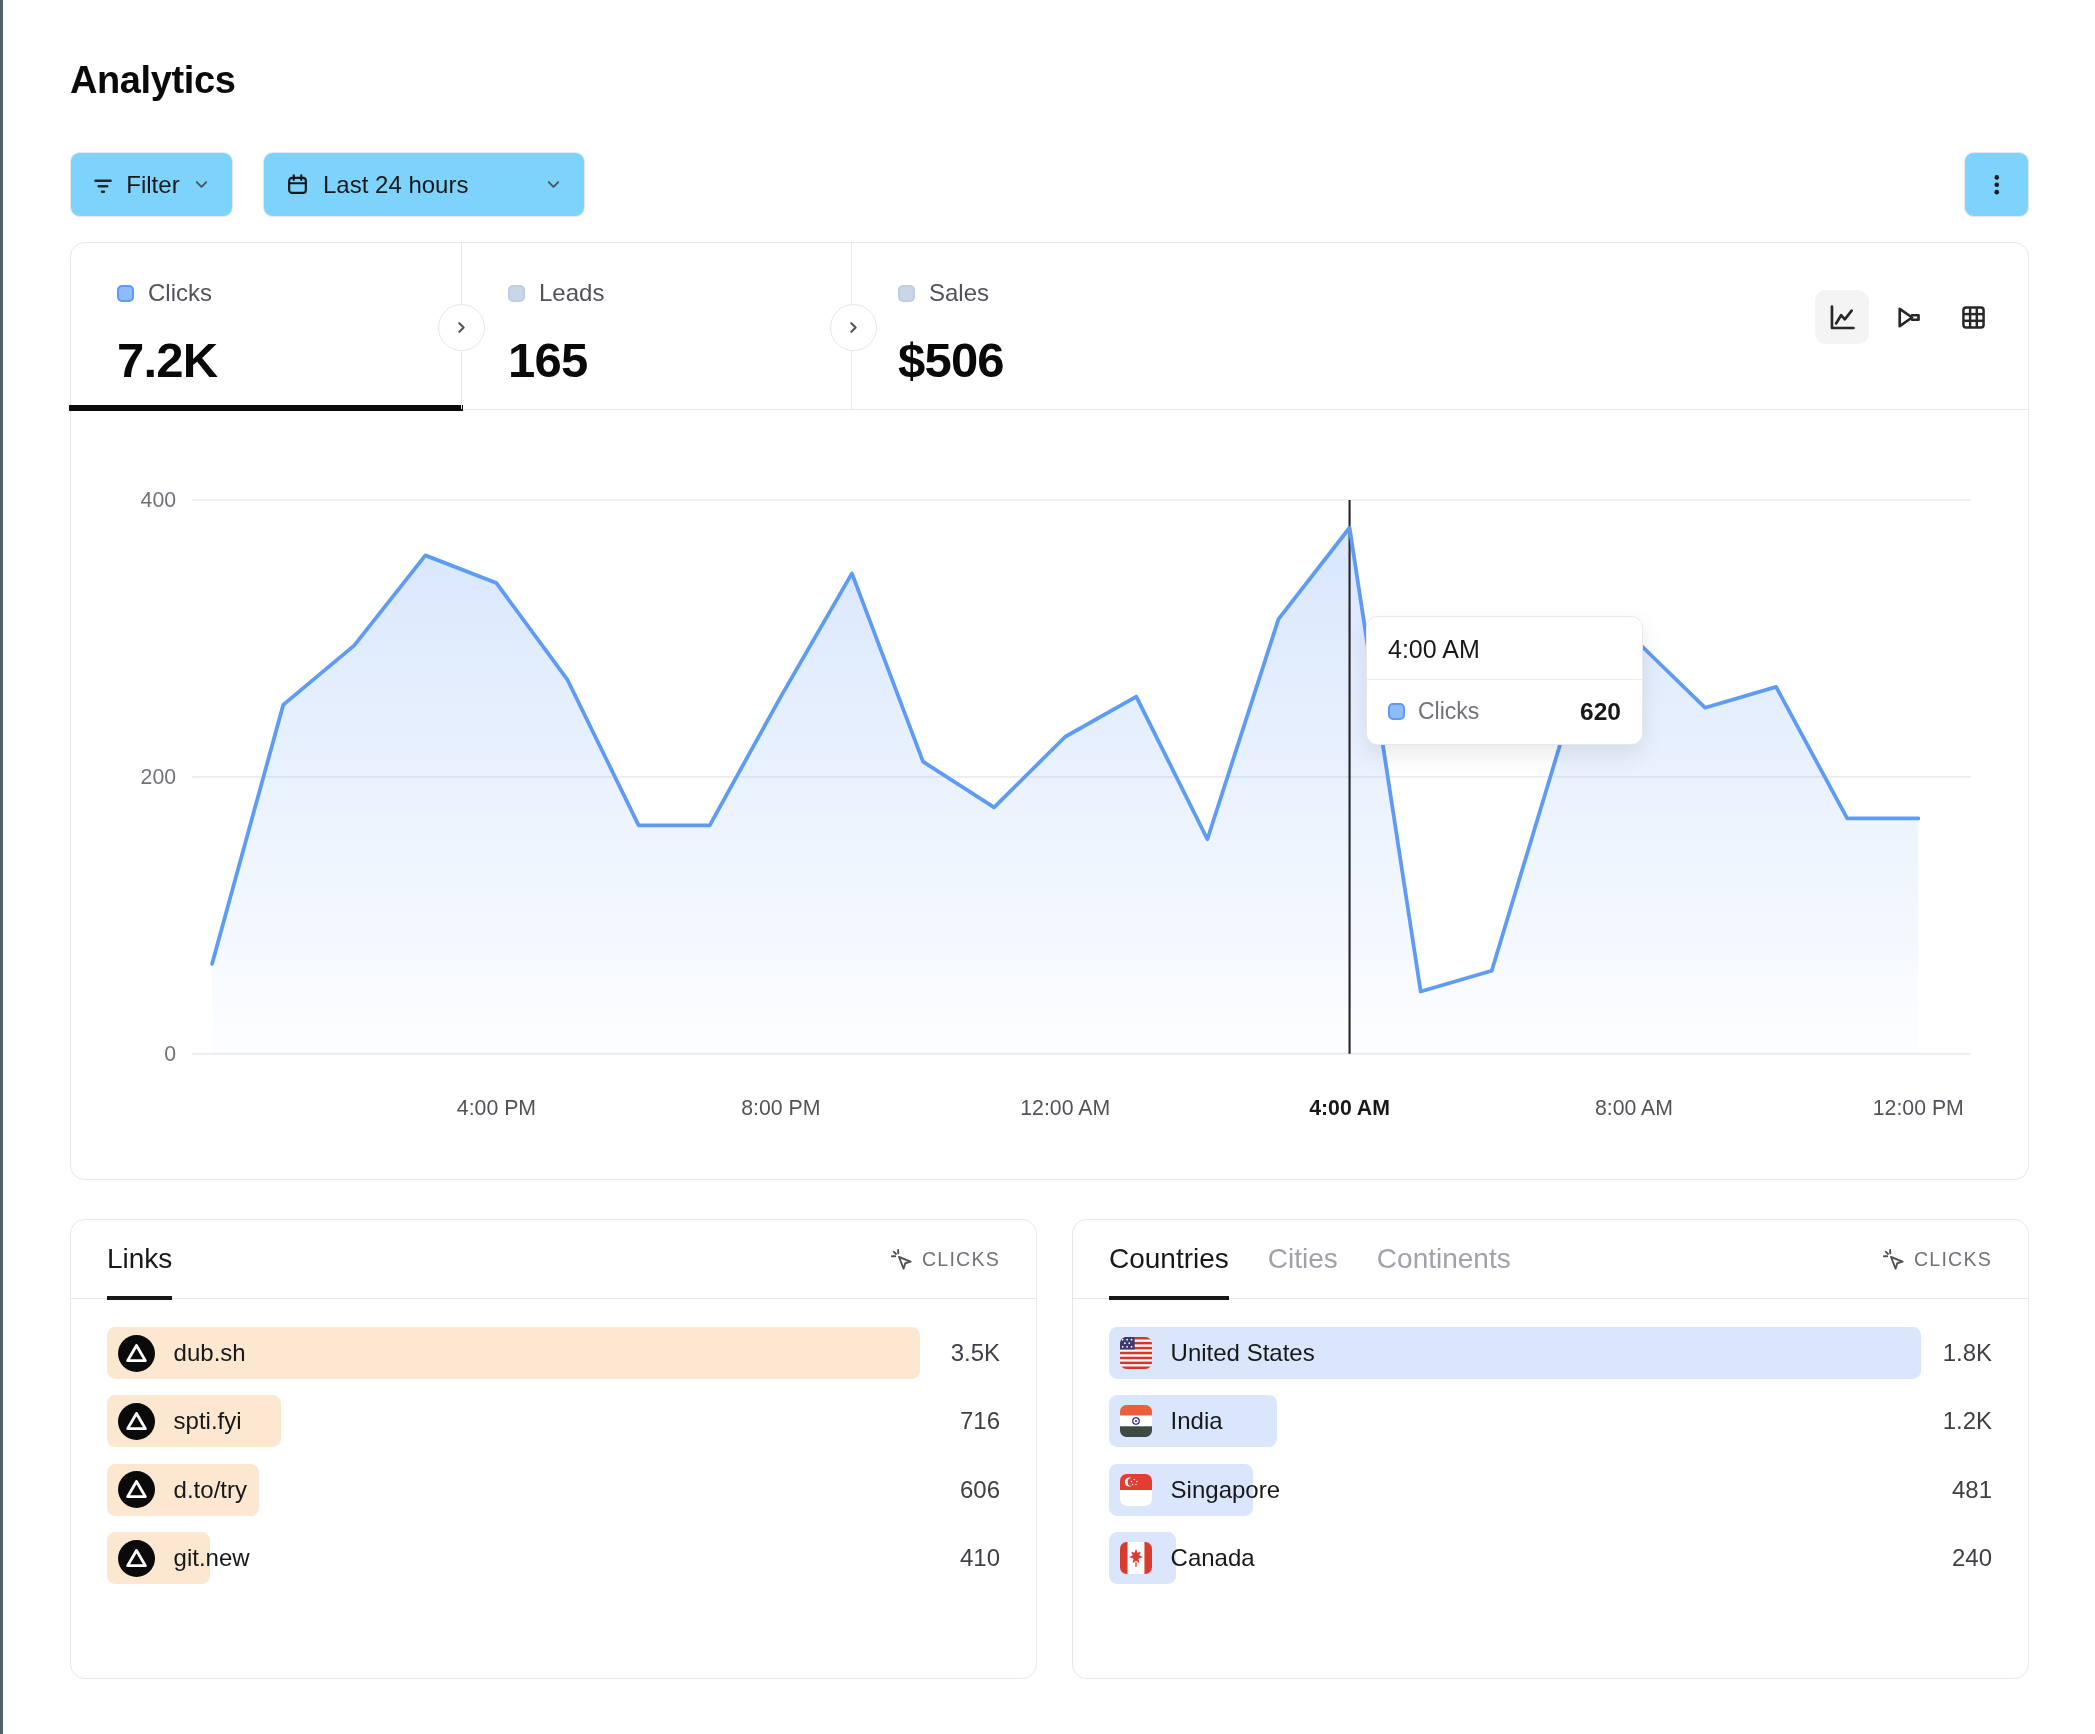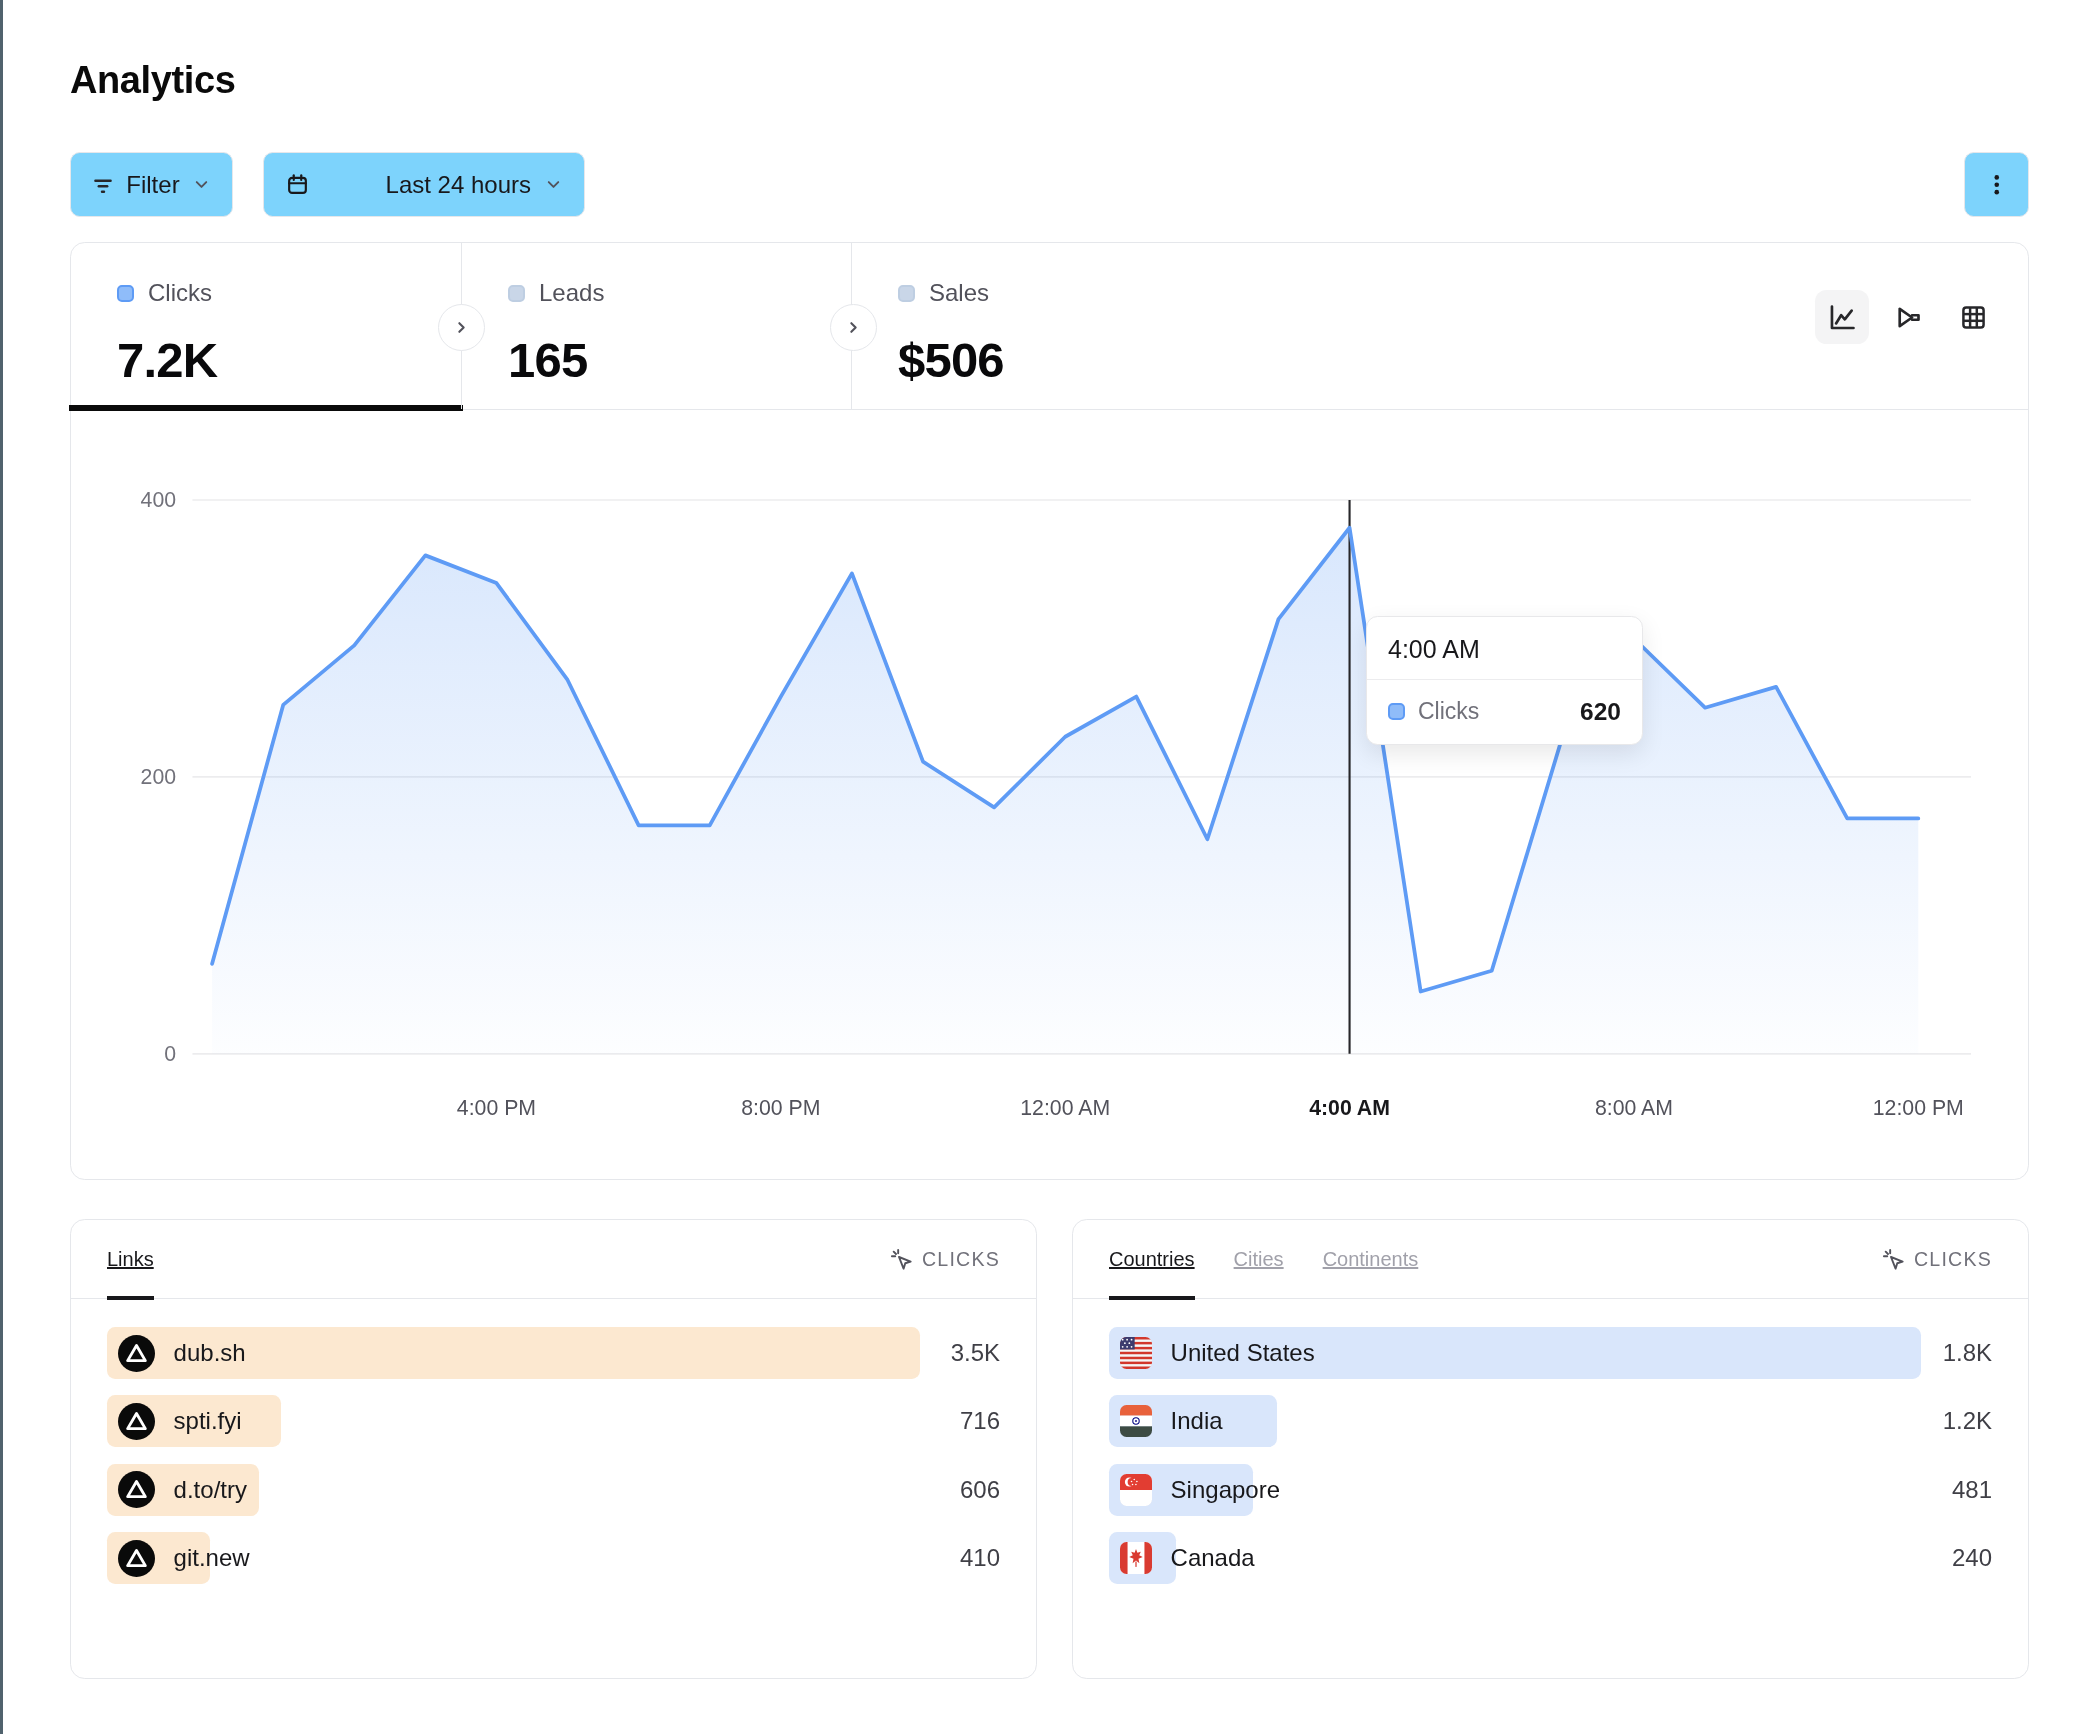--- a/index.html
+++ b/index.html
@@ -9,21 +9,21 @@
 
   .page-title { position:absolute; left:70px; top:59px; font-size:38px; font-weight:700; letter-spacing:-0.4px; color:#0a0a0a; }
 
   
   .btn { position:absolute; height:65px; border:1.6px solid #e5e7eb; border-radius:9.8px; background:#7dd3fc;
     display:flex; align-items:center; cursor:pointer; }
   .btn svg { flex:0 0 auto; }
   .filter-btn { left:70px; top:152px; padding:0 21px; gap:12.3px; }
   .date-btn { left:263px; top:152px; width:322px; padding:0 21px; gap:13px; }
   .btn-label { font-size:24px; color:#18181b; white-space:nowrap; }
-  .date-btn .btn-label { flex:1;text-align:right; }
+  .date-btn .btn-label { flex:1; }
   .kebab-btn { left:1964px; top:152px; width:65px; height:65px; justify-content:center; }
 
   
   .main-card { position:absolute; left:70px; top:242px; width:1959px; height:938px;
     border:1.6px solid #e5e7eb; border-radius:14.7px; background:#fff; }
   .tabs-row { position:relative; height:167px; border-bottom:1.6px solid #e5e7eb; display:flex; }
   .stat-tab { position:relative; width:390px; padding:36px 0 0 46px; cursor:pointer; }
   .stat-tab + .stat-tab { border-left:1.6px solid #e5e7eb; }
   .stat-tab.t3 { width:426px; border-right:0; }
   .stat-tab.active::after { content:""; position:absolute; left:-1.6px; right:-1.6px; bottom:-1.6px; height:5.7px; background:#0a0a0a; }
@@ -54,21 +54,21 @@
   .tip-square { width:17px; height:17px; border-radius:4.9px; background:#8fbcf9; border:2px solid #5e9bf5; }
   .tip-series { font-size:23px; color:#71717a; flex:1; }
   .tip-value { font-size:24.5px; font-weight:700; color:#18181b; }
 
   
   .panel { position:absolute; top:1219px; background:#fff; border:1.6px solid #e5e7eb; border-radius:14.7px; height:460px; }
   .panel.links { left:70px; width:967px; }
   .panel.countries { left:1072px; width:957px; }
   .panel-head { position:relative; height:79px; border-bottom:1.6px solid #e5e7eb; display:flex; align-items:center;
     padding:0 36px; gap:39px; }
-  .panel-tab { position:relative; height:100%; display:flex; align-items:center; font-size:20px; color:#18181b; cursor:pointer;text-decoration:underline; }
+  .panel-tab { position:relative; height:100%; display:flex; align-items:center; font-size:28px; color:#18181b; cursor:pointer; }
   .panel-tab.inactive { color:#a1a1aa; }
   .panel-tab.active::after { content:""; position:absolute; left:0; right:0; bottom:-1.6px; height:4.1px; background:#18181b; }
   .metric { margin-left:auto; display:flex; align-items:center; gap:8.2px; color:#71717a;
     font-size:19.6px; letter-spacing:1.2px; font-weight:500; }
   .rows { padding:28px 36px 0; }
   .row { position:relative; height:52px; margin-bottom:16.4px; display:flex; align-items:center; cursor:pointer; }
   .row-bar { position:absolute; left:0; top:0; bottom:0; border-radius:8.2px; }
   .links .row-bar { background:#fce8d0; }
   .countries .row-bar { background:#d9e6fb; }
   .row-ico { position:relative; z-index:1; margin-left:10.6px; display:flex; }

